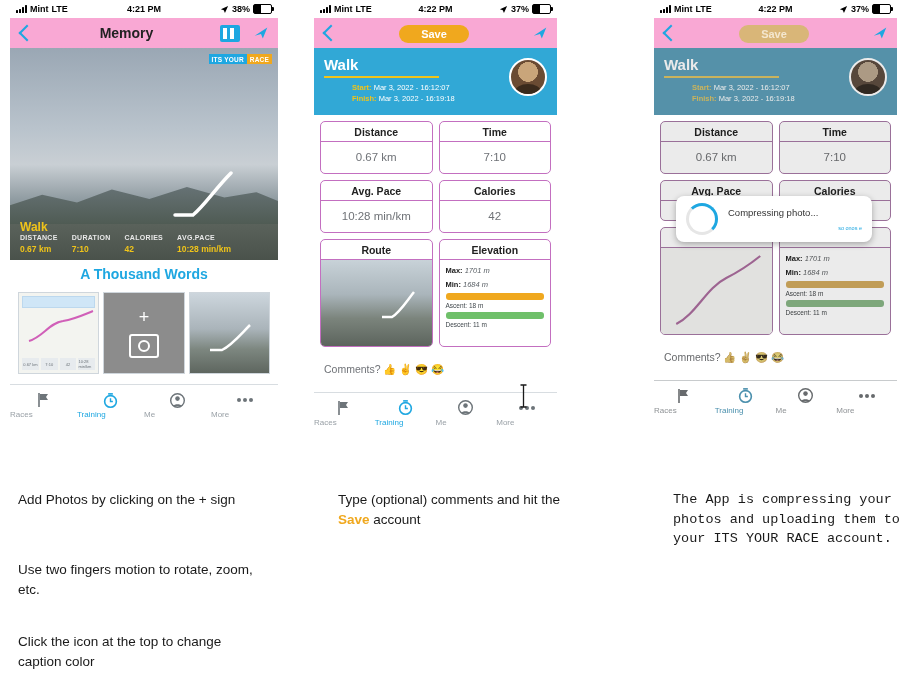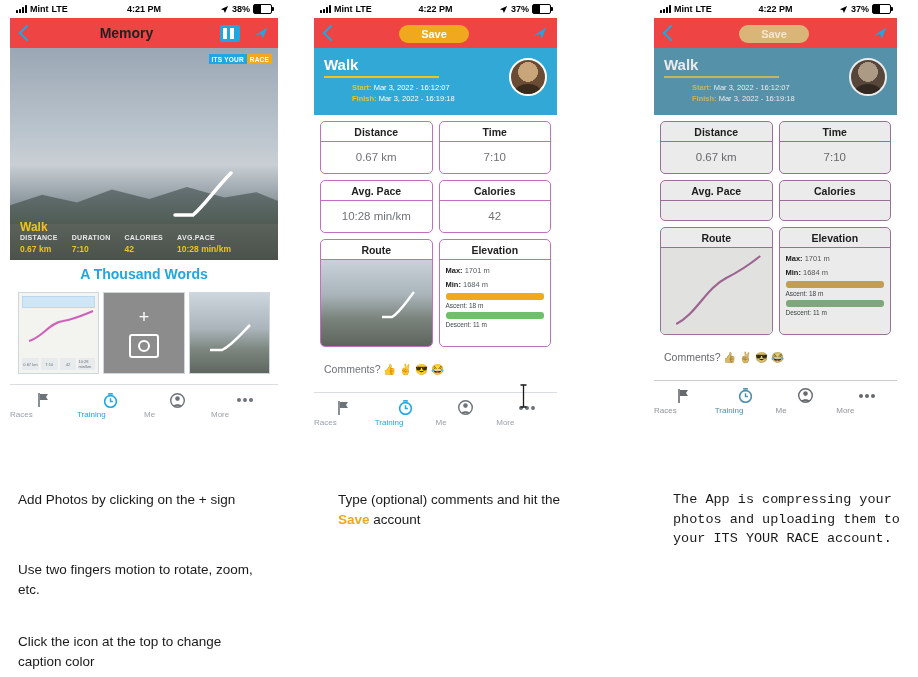--- a/index.html
+++ b/index.html
@@ -60,21 +60,21 @@
   .batt::after {
     content: ""; position: absolute; right: -3px; top: 2px;
     width: 2px; height: 4px; background: #000; border-radius: 0 1px 1px 0;
   }
   .batt span { display:block; height: 100%; background:#000; width: 40%; }
 
   
   .navbar {
     display: flex; align-items: center; height: 30px;
     padding: 0 8px; box-sizing: border-box;
-    background: #ef4444;
+    background: #f9a8d4;
   }
   .navbar .nav-title { flex: 1; text-align: center; font-size: 14px; font-weight: bold; color: #222; }
   .chev-back {
     width: 10px; height: 10px; border-left: 2.5px solid #1ea7e1; border-bottom: 2.5px solid #1ea7e1;
     transform: rotate(45deg); margin-left: 3px;
   }
   .nav-right { display: flex; align-items: center; gap: 12px; }
   .icon-palette {
     width: 20px; height: 17px; background: #1ea7e1; border-radius: 2px;
     display: inline-block; position: relative;
@@ -221,21 +221,21 @@
     text-align: center; font-size: 11.5px; color: #6f7277; padding: 9px 0 10px;
   }
   .card.tall .cbody { height: 86px; position: relative; }
   .card.route .cbody {
     background: linear-gradient(to bottom, #c8d2d8 0%, #aab5bb 40%, #7b847c 68%, #5c645d 100%);
   }
   .card.route .rline { position: absolute; right: 14px; top: 30px; width: 38px; height: 34px; }
   .card.elev .cbody { padding: 5px 6px; box-sizing: border-box; }
   .elev-top { font-size: 7.5px; line-height: 1.5; margin-bottom: 3px; }
   .elev-top b { color: #222; }
-  .elev-top span { color: #5a6066; }
+  .elev-top span { color: #5a6066; font-style: italic; }
   .bar {
     height: 7px; border-radius: 3px; margin: 3px 0 2px;
   }
   .bar.orange { background: #f0a81e; }
   .bar.green { background: #6fc06a; }
   .elev-sub { font-size: 6.5px; color: #3f464b; }
   .comments {
     font-size: 10.5px; color: #6f7277; padding: 10px 10px 6px;
   }
   .text-cursor {
@@ -717,16 +717,23 @@
                 <circle cx="4" cy="4" r="2" fill="#6d7479"></circle>
                 <circle cx="10" cy="4" r="2" fill="#6d7479"></circle>
                 <circle cx="16" cy="4" r="2" fill="#6d7479"></circle>
               </svg>
           </div>
           <div>More</div>
         </div>
       </div>
     </div>
 
+    <div class="toast">
+      <div class="spinner"></div>
+      <div class="t-col">
+        <div class="t-main">Compressing photo...</div>
+        <div class="t-sub">so onos e</div>
+      </div>
+    </div>
   </div>
 
   <div class="cap" id="p3-cap1">The App is compressing your photos and uploading them to your ITS YOUR RACE account.</div>
 </div>
 
 </body></html>

